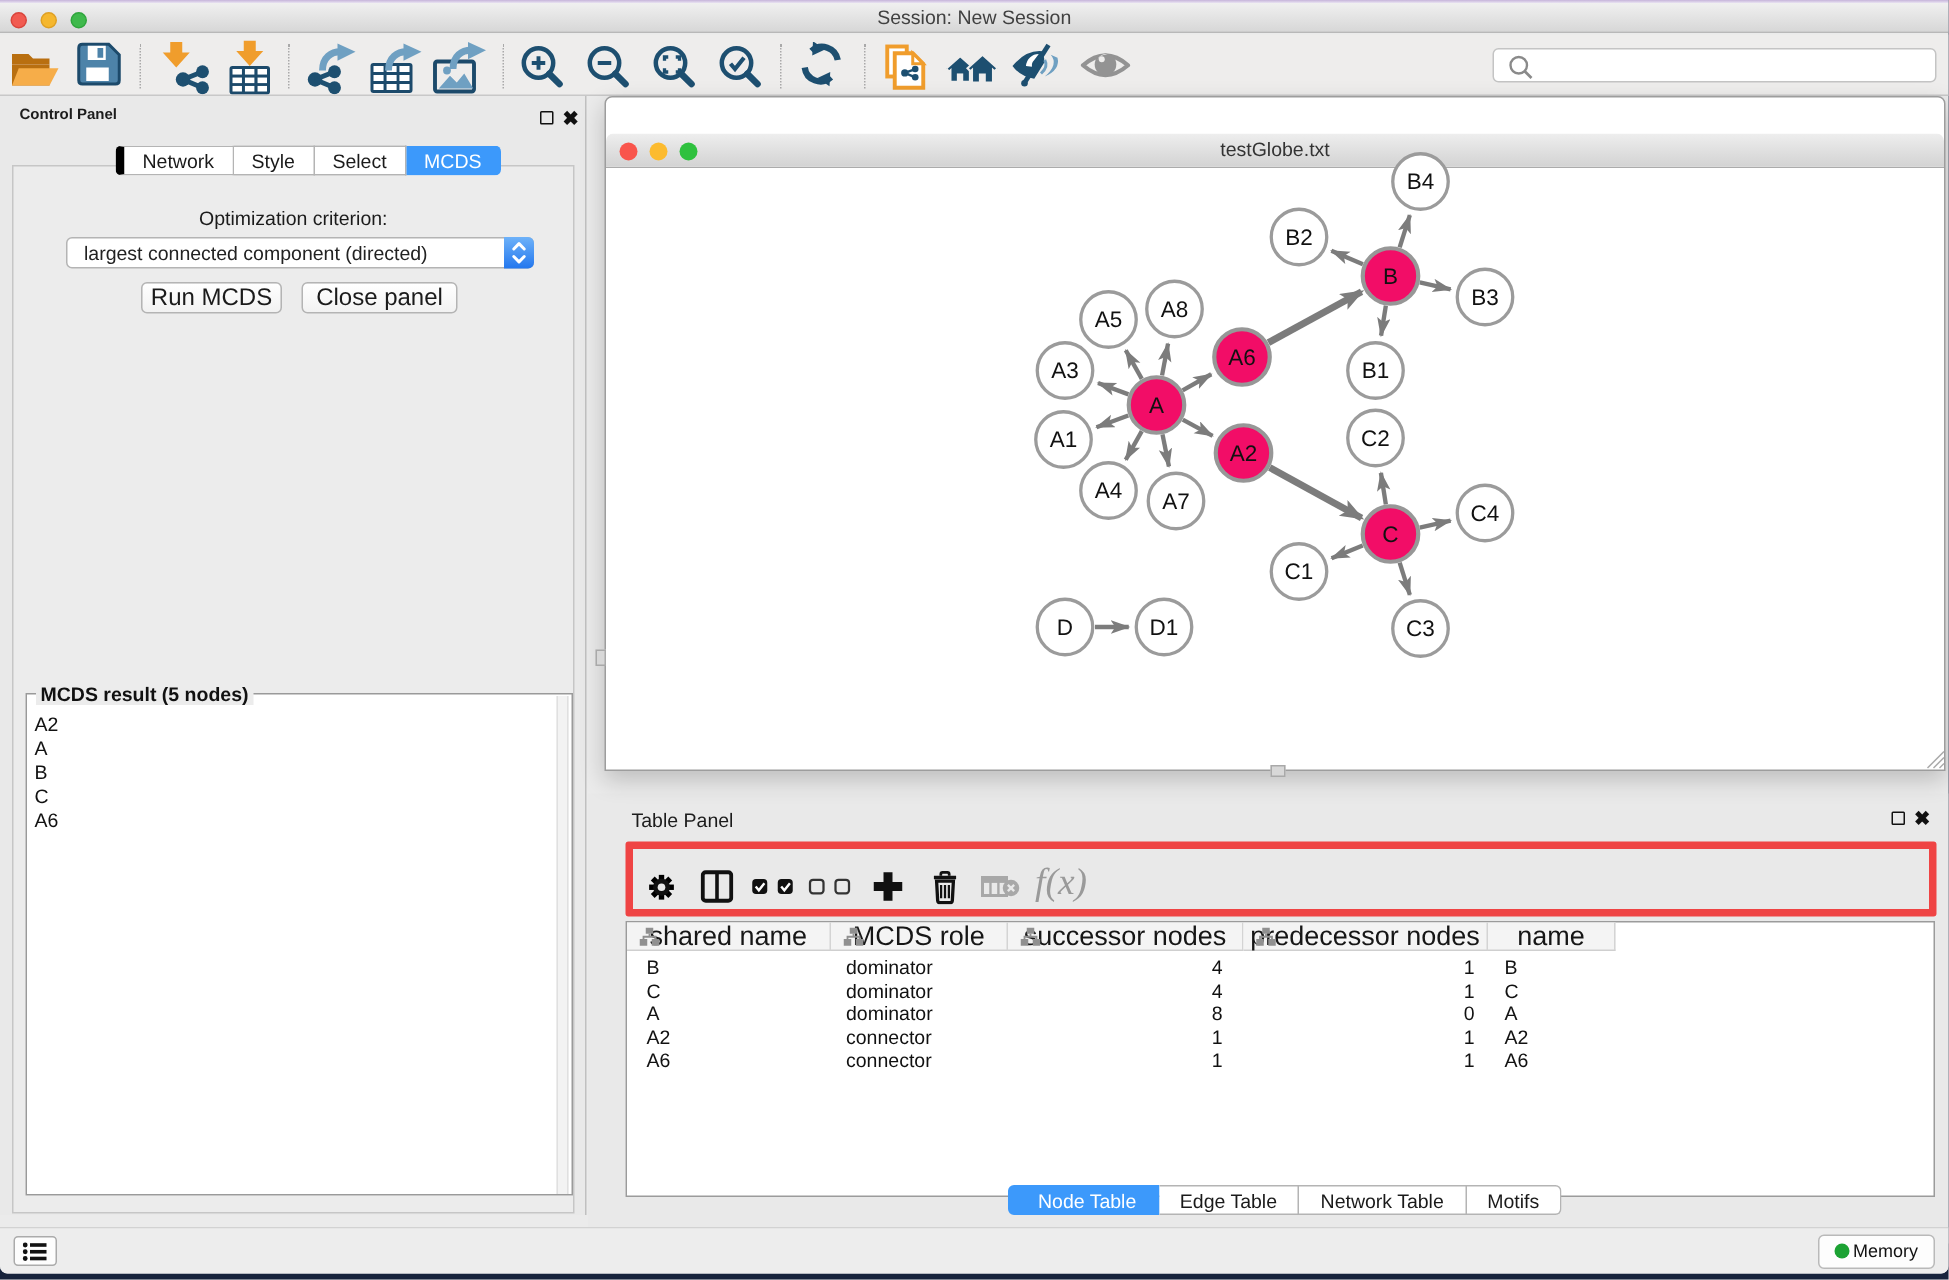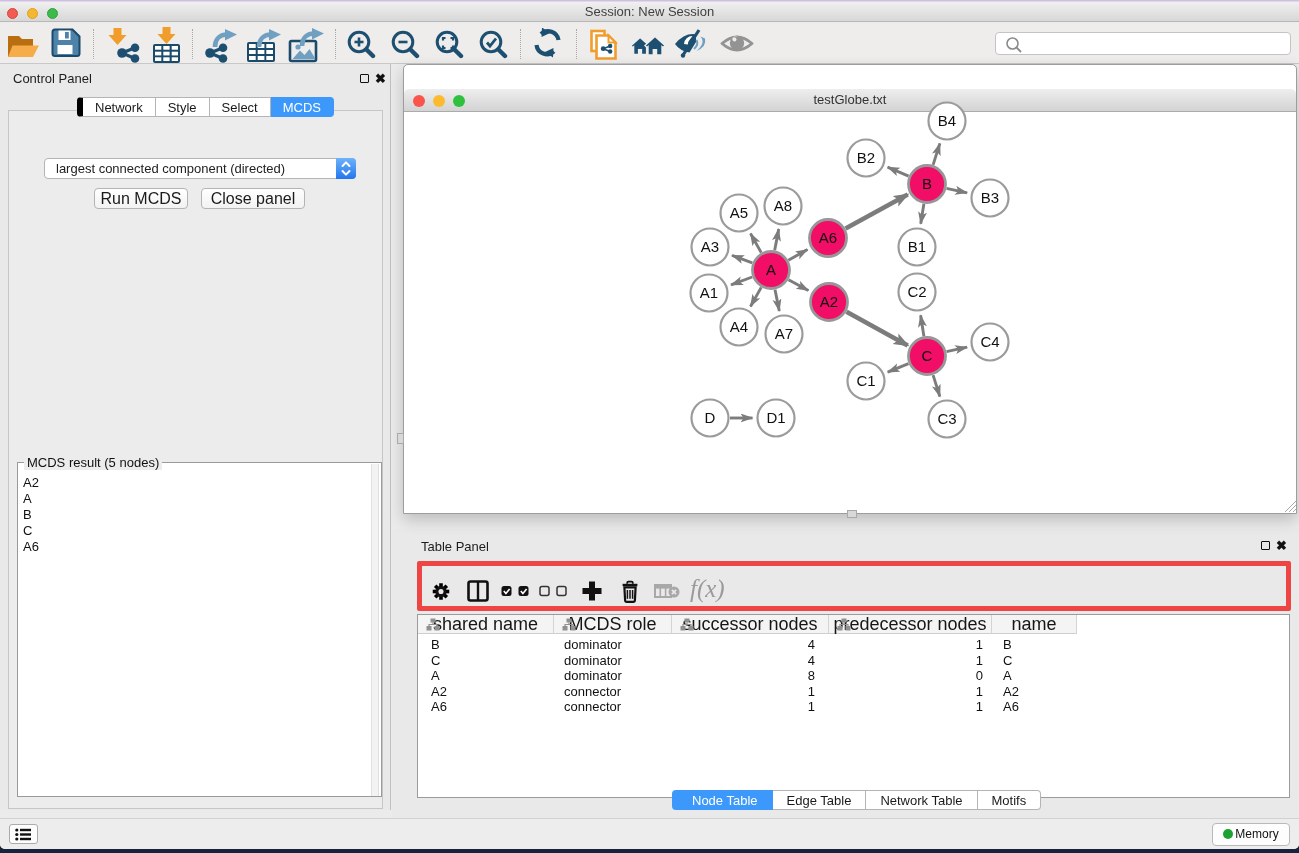--- a/index.html
+++ b/index.html
@@ -22,21 +22,21 @@
   border-bottom:1px solid #c8c8c8; }
 .tbsep { position:absolute; top:6px; height:30px; width:0;
   border-left:1px dotted #a9a9a9; }
 .tbico { position:absolute; top:0; }
 #searchbox { left:995px; top:9px; width:296px; height:23px; background:#fff;
   border:1px solid #c4c4c4; border-radius:4px; }
 
 
 #ctrlpanel { left:0; top:64px; width:391px; height:746px; background:#e9e9e9;
   border-right:1px solid #c0c0c0; }
-#cphead { left:13px; top:7px; font-size:13px; color:#1c1c1c; }
+#cphead { left:13px; top:7px; font-size:10px; color:#1c1c1c;font-weight:bold; }
 .winbtn-sq { position:absolute; width:9px; height:9px; border:1.5px solid #111; border-radius:1px; }
 .winbtn-x  { position:absolute; font-size:13px; font-weight:bold; color:#111; line-height:10px; }
 
 .tabbar { position:absolute; display:flex; z-index:3; }
 .tab { height:20px; line-height:19px; font-size:13px; color:#1a1a1a; background:#fff;
   border:1px solid #b4b4b4; border-left:none; padding:0 12px; text-align:center; }
 .tab.first { border-left:6px solid #000000; border-radius:4px 0 0 4px; }
 .tab.last { border-radius:0 4px 4px 0; }
 .tab.sel { background:#3c99fb; color:#fff; border-color:#3c99fb; }
 
@@ -46,21 +46,21 @@
 #dropdown { left:35px; top:47px; width:312px; height:21px; background:#fff;
   border:1px solid #b4b4b4; border-radius:4px; font-size:13px; color:#222;
   line-height:19px; padding-left:11px; }
 #stepper { right:-1px; top:-1px; width:20px; height:21px; border-radius:0 4px 4px 0;
   background:linear-gradient(#6eb2f9,#2377ee); }
 .btn { position:absolute; height:21px; background:linear-gradient(#ffffff,#f2f2f2);
   border:1px solid #b4b4b4; border-radius:4px; font-size:16px; color:#1b1b1b;
   text-align:center; line-height:19px; }
 
 #mcdsgroup { left:8px; top:351px; width:365px; height:335px; border:1px solid #9a9a9a; background:#fff; }
-#mcdslabel { left:6px; top:-8px; background:#ececec; padding:0 3px; font-size:13px; color:#111; }
+#mcdslabel { left:6px; top:-8px; background:#ececec; padding:0 3px; font-size:13px; color:#111;font-weight:bold; }
 #mcdslist { left:1px; top:12px; width:355px; font-size:13px; color:#111; line-height:16px; padding-left:4px;}
 #mcdsscroll { right:2px; top:1px; width:8px; height:332px; background:#f3f3f3;
   border-left:1px solid #e0e0e0; border-right:1px solid #e0e0e0;}
 
 
 #statusbar { left:0; top:818px; width:1299px; height:31px; background:#ededed;
   border-top:1px solid #d2d2d2; border-bottom-left-radius:5px; border-bottom-right-radius:5px;}
 #listbtn { left:9px; top:5px; width:29px; height:20px; background:#fdfdfd;
   border:1px solid #ababab; border-radius:3px; }
 #membtn { left:1212px; top:4px; width:78px; height:23px; background:#fdfdfd;
@@ -263,20 +263,21 @@
     <div class="abs" id="cphead">Control Panel</div>
     <div class="winbtn-sq" style="left:360px;top:10px;"></div>
     <div class="winbtn-x" style="left:375px;top:10px;">✖</div>
     <div class="tabbar" style="left:77px;top:33px;">
       <div class="tab first">Network</div>
         <div class="tab">Style</div>
         <div class="tab">Select</div>
         <div class="tab last sel">MCDS</div>
     </div>
     <div class="abs" id="cpcontent">
+      <div class="abs" id="optlabel">Optimization criterion:</div>
       <div class="abs" id="dropdown">largest connected component (directed)
         <div class="abs" id="stepper"><svg width="20" height="21" viewBox="0 0 20 21">
               <path d="M6.5 8 l3.5-3.6 3.5 3.6" fill="none" stroke="#fff" stroke-width="2" stroke-linecap="round" stroke-linejoin="round"></path>
               <path d="M6.5 13 l3.5 3.6 3.5-3.6" fill="none" stroke="#fff" stroke-width="2" stroke-linecap="round" stroke-linejoin="round"></path>
             </svg></div>
       </div>
       <div class="btn" style="left:85px;top:77px;width:94px;">Run MCDS</div>
       <div class="btn" style="left:192px;top:77px;width:104px;">Close panel</div>
       <div class="abs" id="mcdsgroup">
         <div class="abs" id="mcdslabel">MCDS result (5 nodes)</div>

